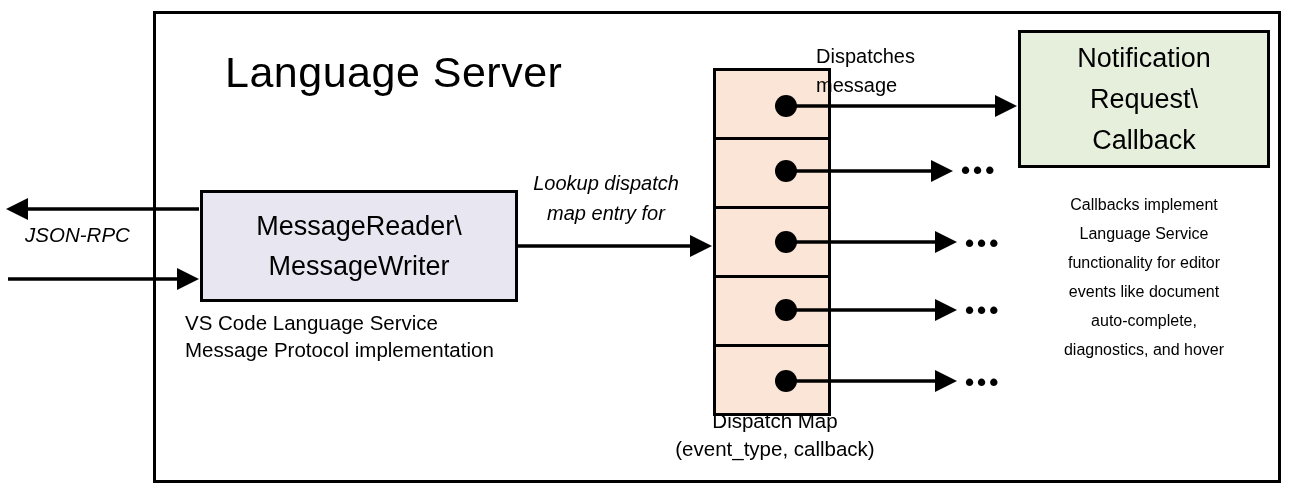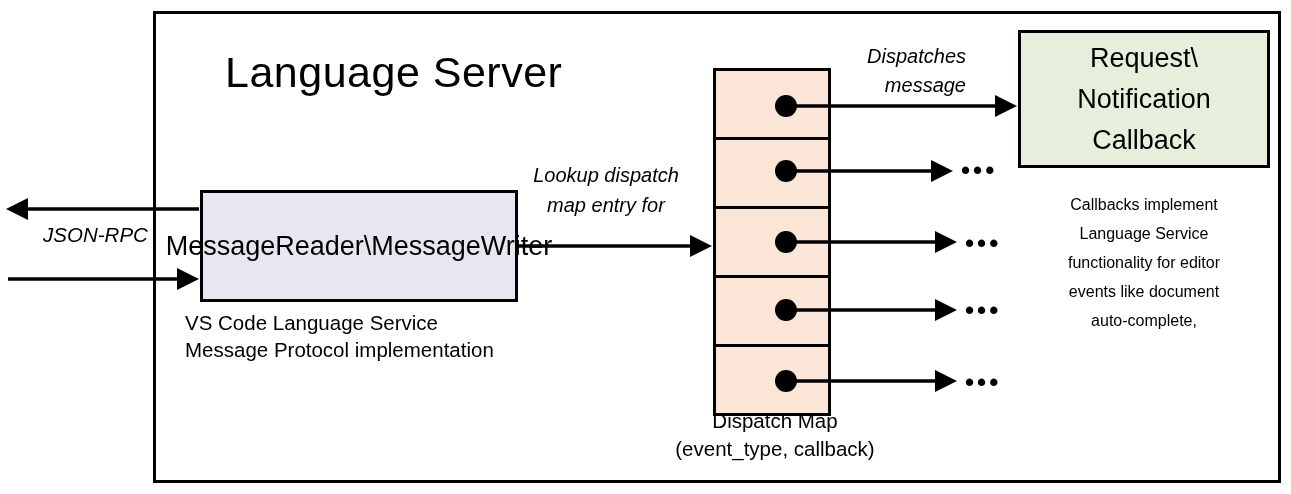--- a/index.html
+++ b/index.html
@@ -25,42 +25,42 @@
   .title {
     left: 225px; top: 48px; width: 350px;
     font-size: 43px;
     text-align: left;
     text-decoration-thickness: 3px;
     text-underline-offset: 7px;
     letter-spacing: 0.5px;
   }
 
   .stdio-label {
-    left: 18px; top: 222px; width: 155px;
+    left: 0; top: 222px; width: 155px;
     font-size: 20.5px; line-height: 26px;
     font-style: italic; text-align: center;
   }
 
   .reader-box {
     left: 200px; top: 190px; width: 318px; height: 112px;
     background: var(--reader-fill, #e8e6f0);
     border: 3.5px solid var(--line, #000);
-    display: flex; 
+    display: flex; flex-direction: column;
     align-items: center; justify-content: center;
     font-size: 27px; line-height: 40px;
     text-align: center;
   }
   .reader-caption {
     left: 185px; top: 309px; width: 380px;
     font-size: 20.5px; line-height: 27px;
     text-align: left;
   }
 
   .lookup-label {
-    left: 516px; top: 160px; width: 180px;
+    left: 516px; top: 168px; width: 180px;
     font-size: 20px; line-height: 30px;
     font-style: italic; text-align: center;
   }
 
   .dispatch-map {
     left: 713px; top: 68px; width: 118px; height: 348px;
     border: 3px solid var(--line, #000);
     display: flex; flex-direction: column;
     background: var(--line, #000);
   }
@@ -71,21 +71,21 @@
   .dispatch-cell + .dispatch-cell { margin-top: 3px; }
   .dispatch-caption {
     left: 650px; top: 407px; width: 250px;
     font-size: 20.5px; line-height: 27.5px;
     text-align: center;
   }
 
   .dispatches-label {
     left: 816px; top: 42px; width: 150px;
     font-size: 20px; line-height: 29px;
-    font-style: italic; text-align: right;
+    text-align: left;
   }
 
   .callback-box {
     left: 1018px; top: 30px; width: 252px; height: 138px;
     background: var(--callback-fill, #e6efdc);
     border: 3px solid var(--line, #000);
     display: flex; flex-direction: column;
     align-items: center; justify-content: center;
     font-size: 27px; line-height: 41px;
     text-align: center;
@@ -145,30 +145,31 @@
     <div>Dispatch Map</div>
     <div>(event_type, callback)</div>
   </div>
 
   <div class="abs dispatches-label">
     <div>Dispatches</div>
     <div>message</div>
   </div>
 
   <div class="abs callback-box">
+    <div>Notification</div>
     <div>Request\</div>
-    <div>Notification</div>
     <div>Callback</div>
   </div>
   <div class="abs callback-caption">
     <div>Callbacks implement</div>
     <div>Language Service</div>
     <div>functionality for editor</div>
     <div>events like document</div>
     <div>auto-complete,</div>
+    <div>diagnostics, and hover</div>
   </div>
 
   <span class="abs ellipsis" style="left:961px; top:170px;">•••</span>
   <span class="abs ellipsis" style="left:965px; top:243px;">•••</span>
   <span class="abs ellipsis" style="left:965px; top:310px;">•••</span>
   <span class="abs ellipsis" style="left:965px; top:382px;">•••</span>
 
   <svg class="abs arrow-layer" viewBox="0 0 1291 494" xmlns="http://www.w3.org/2000/svg">
     <g stroke="currentColor" stroke-width="3.5" fill="currentColor">
 

